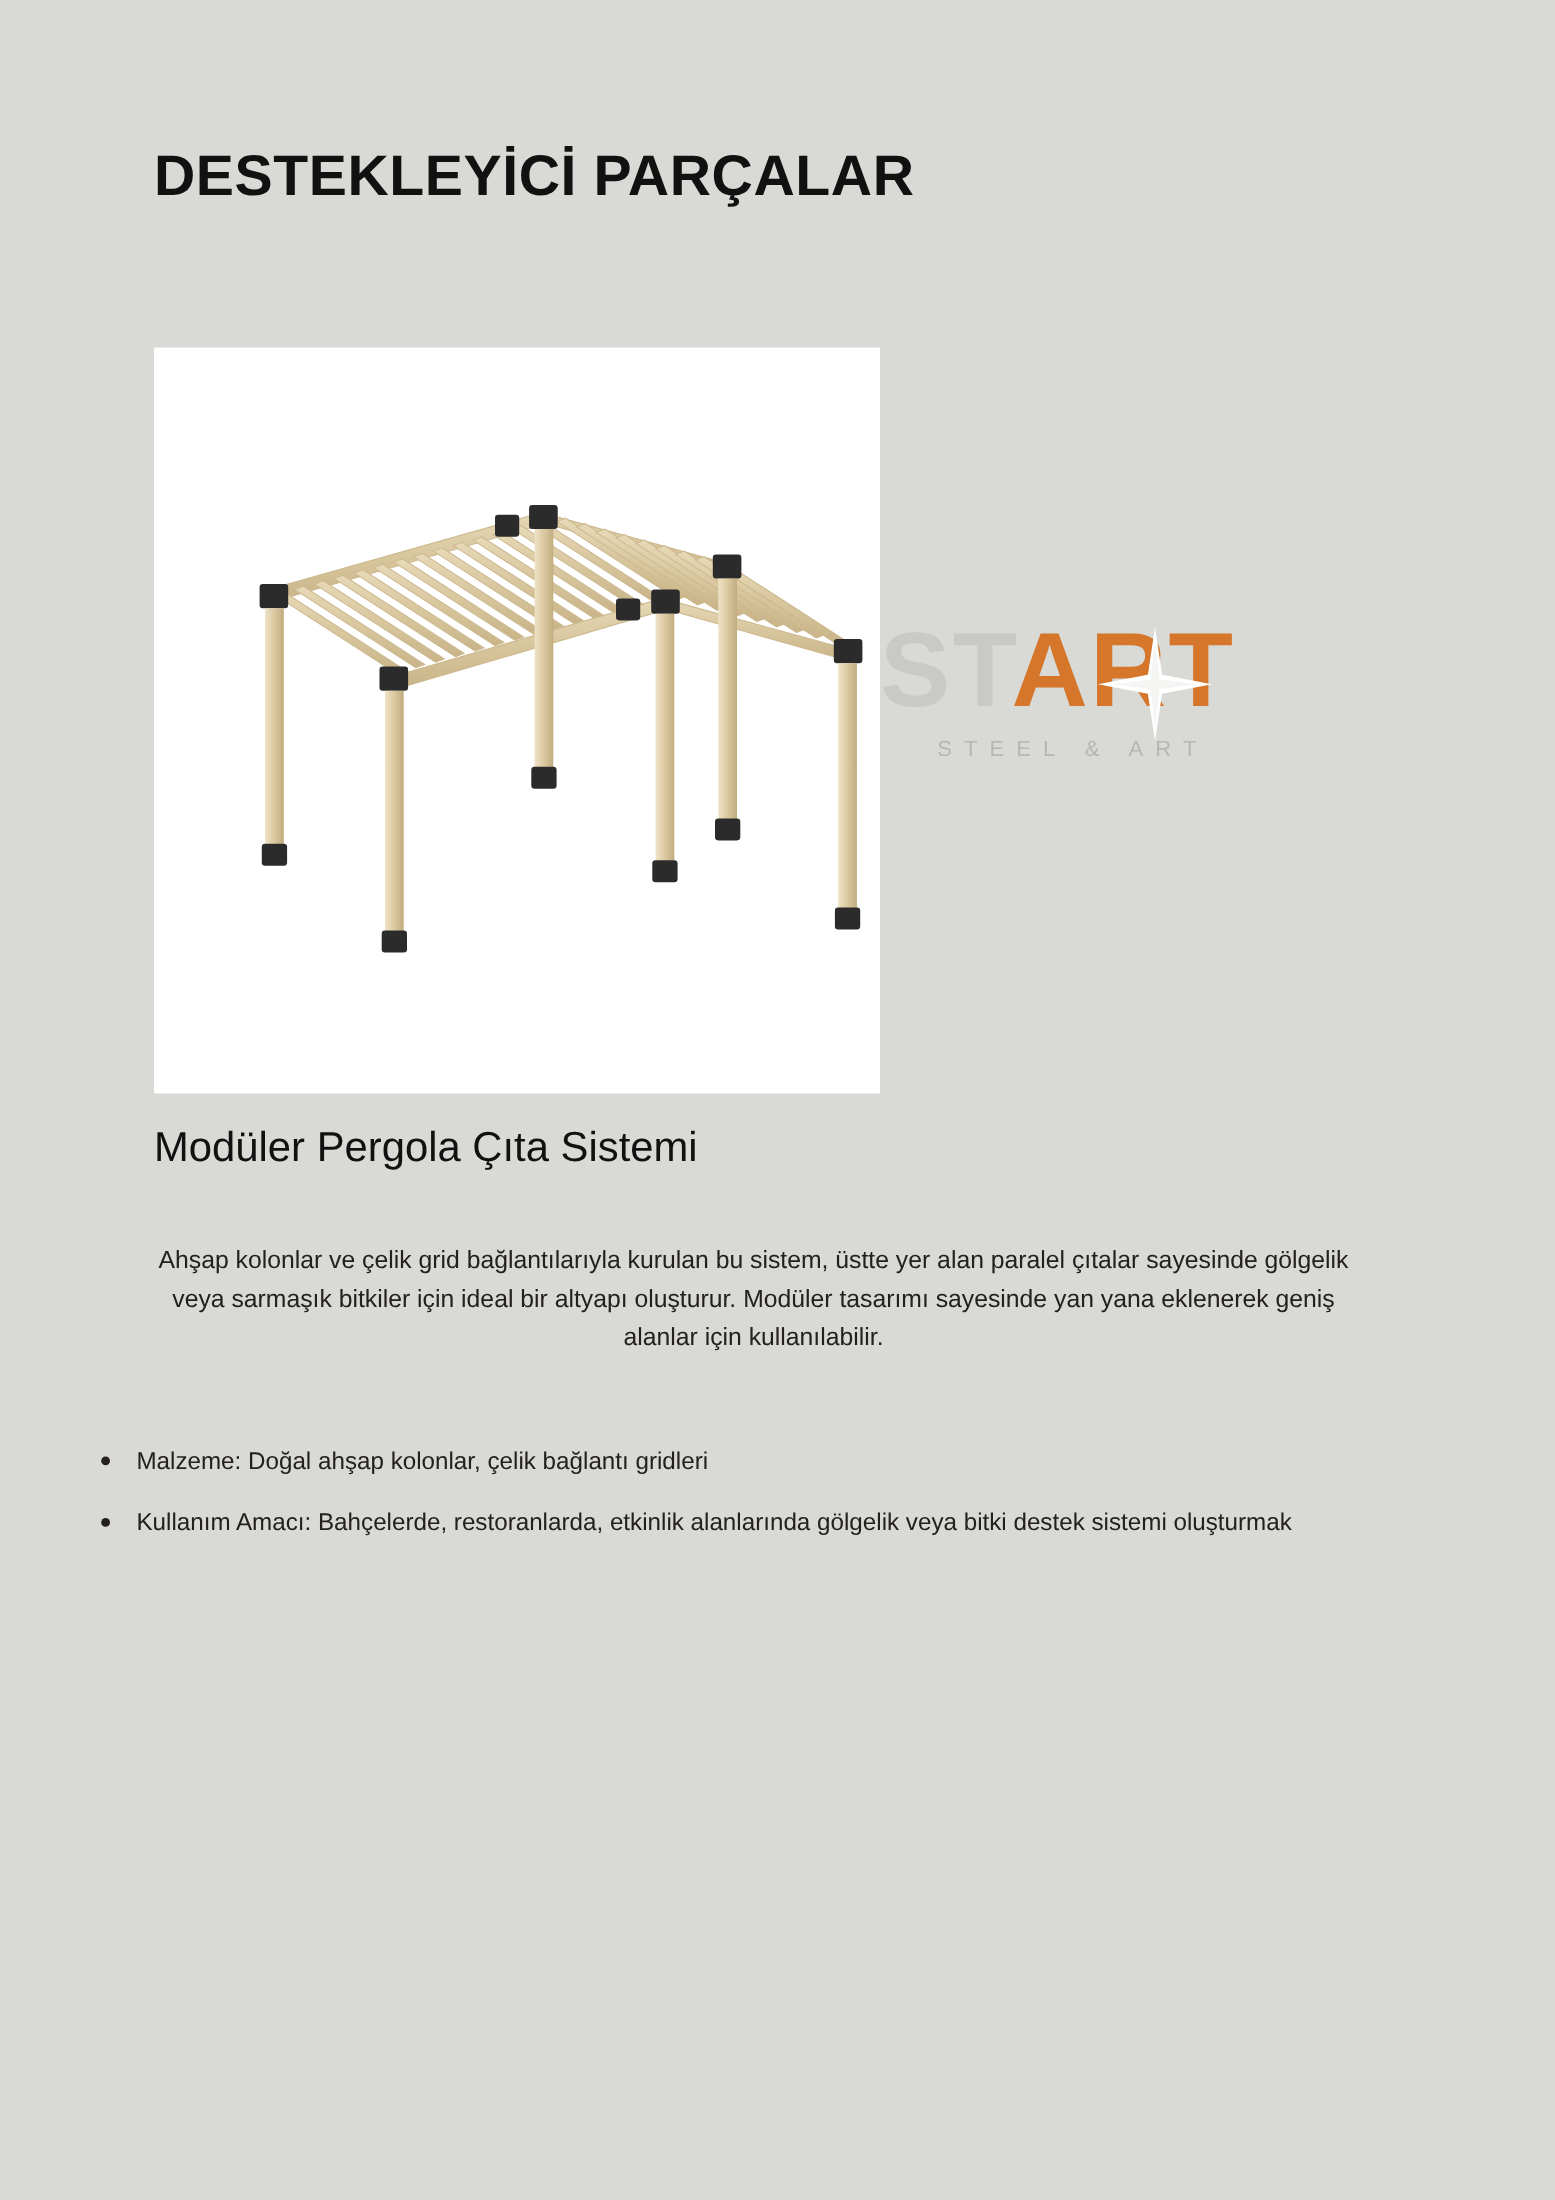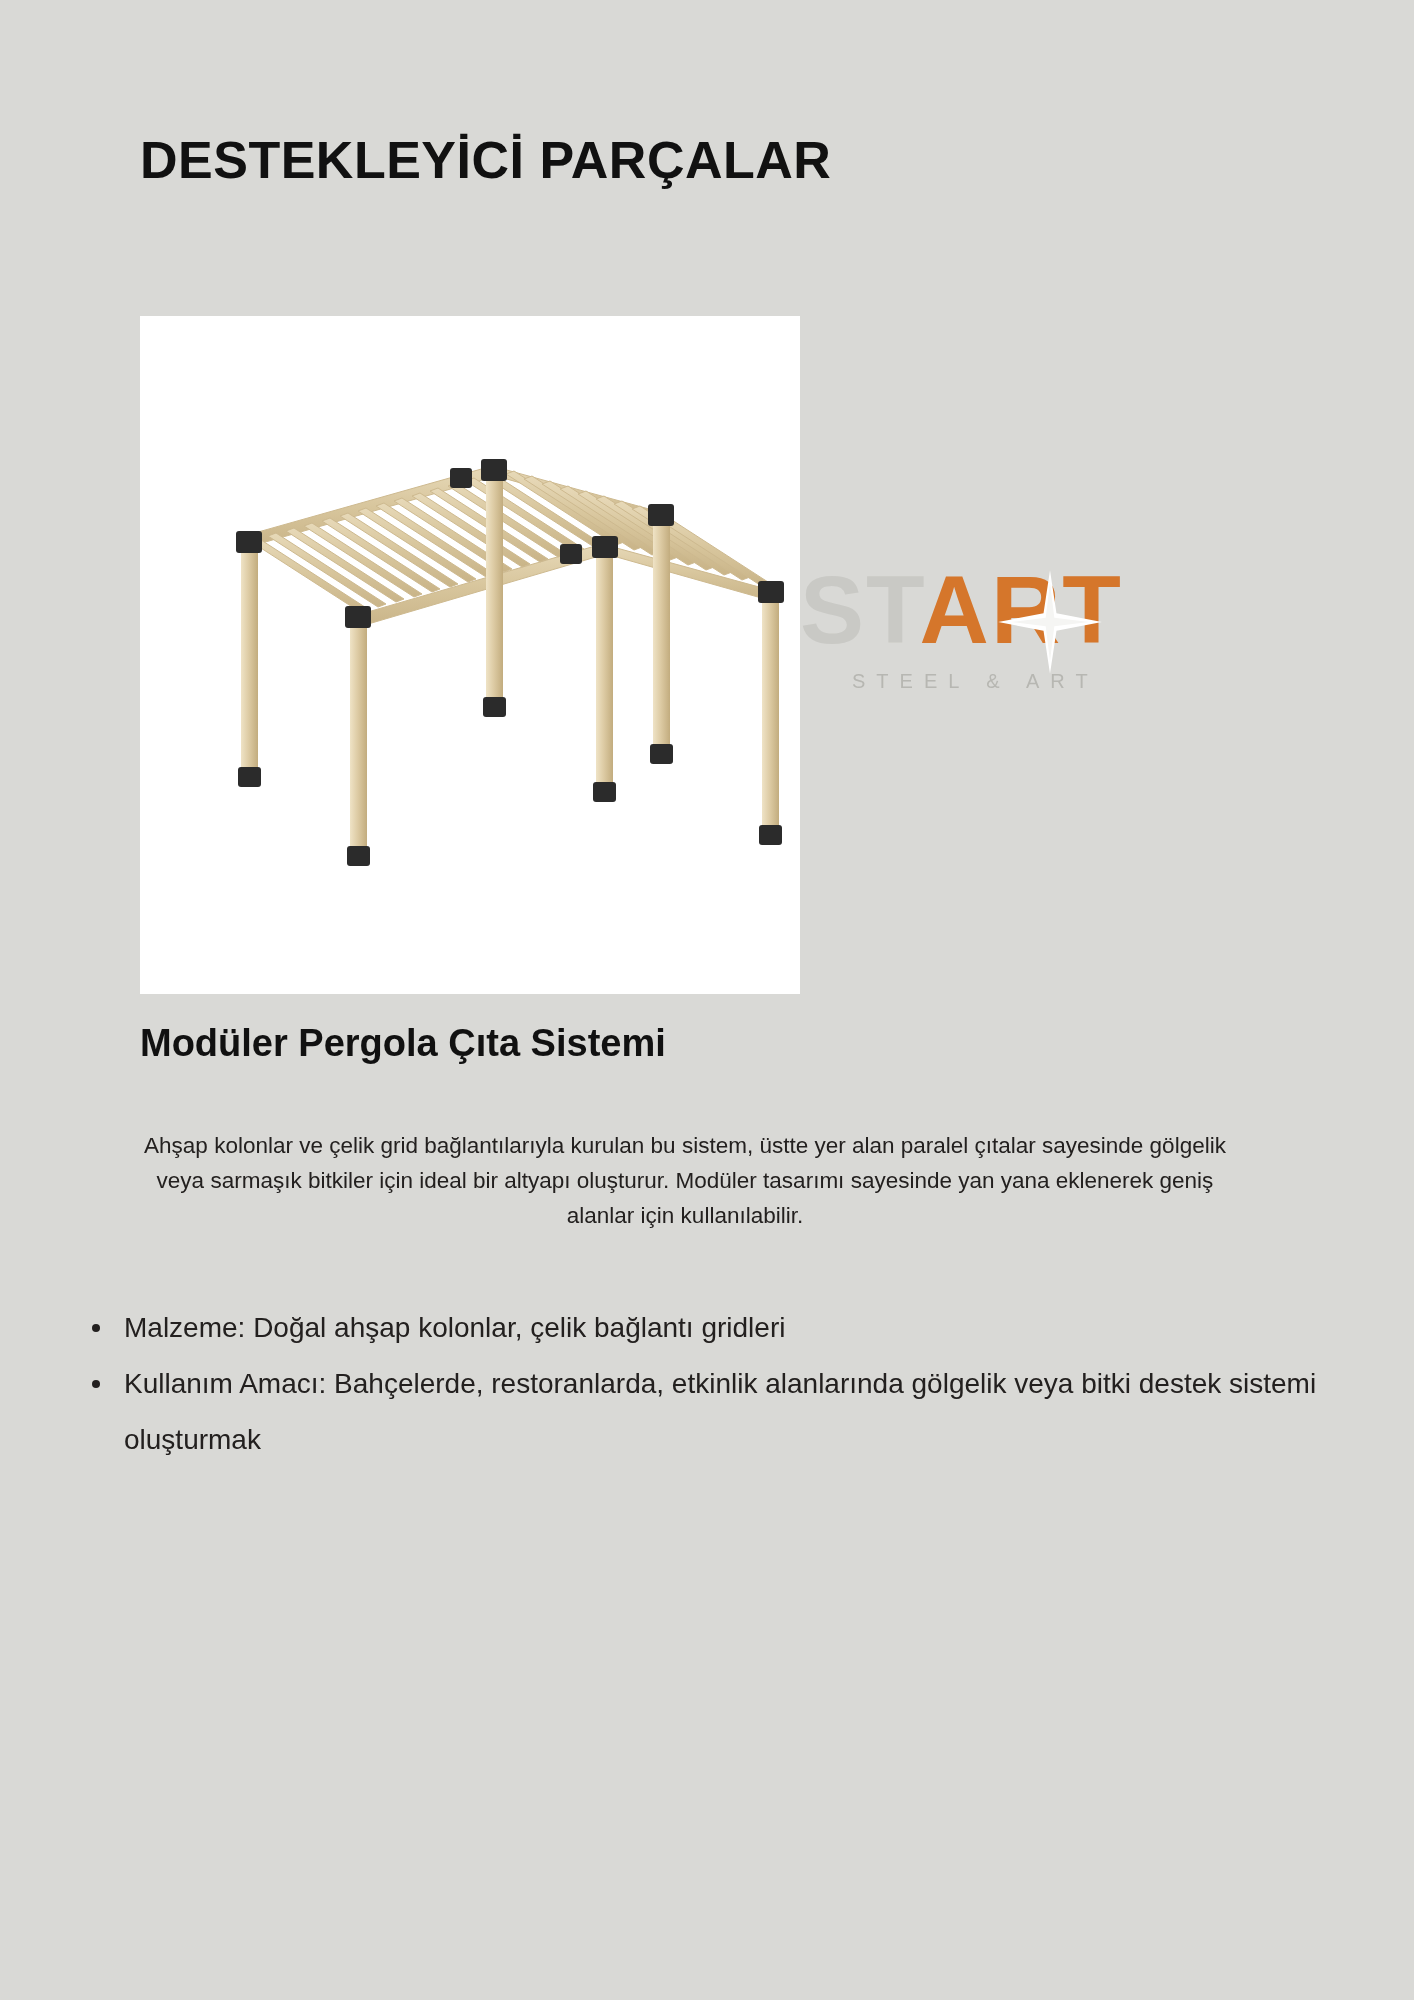--- a/index.html
+++ b/index.html
@@ -85,21 +85,21 @@
     height: 108px;
     pointer-events: none;
   }
 
   
   .product-title {
     position: absolute;
     left: 140px;
     top: 1022px;
     font-size: 38px;
-    font-weight: bold;
+    font-weight: normal;
     color: #111111;
     white-space: nowrap;
   }
 
   
   .product-desc {
     position: absolute;
     left: 140px;
     top: 1128px;
     width: 1090px;
@@ -115,21 +115,21 @@
     left: 84px;
     top: 1300px;
     width: 1250px;
     margin: 0;
     padding: 0;
     list-style: none;
   }
   .feature-list li {
     position: relative;
     padding-left: 40px;
-    font-size: 28px;
+    font-size: 22px;
     line-height: 56px;
     color: #23201f;
   }
   .feature-list li.tall {
     line-height: 56px;
   }
   .feature-list li::before {
     content: "";
     position: absolute;
     left: 8px;

